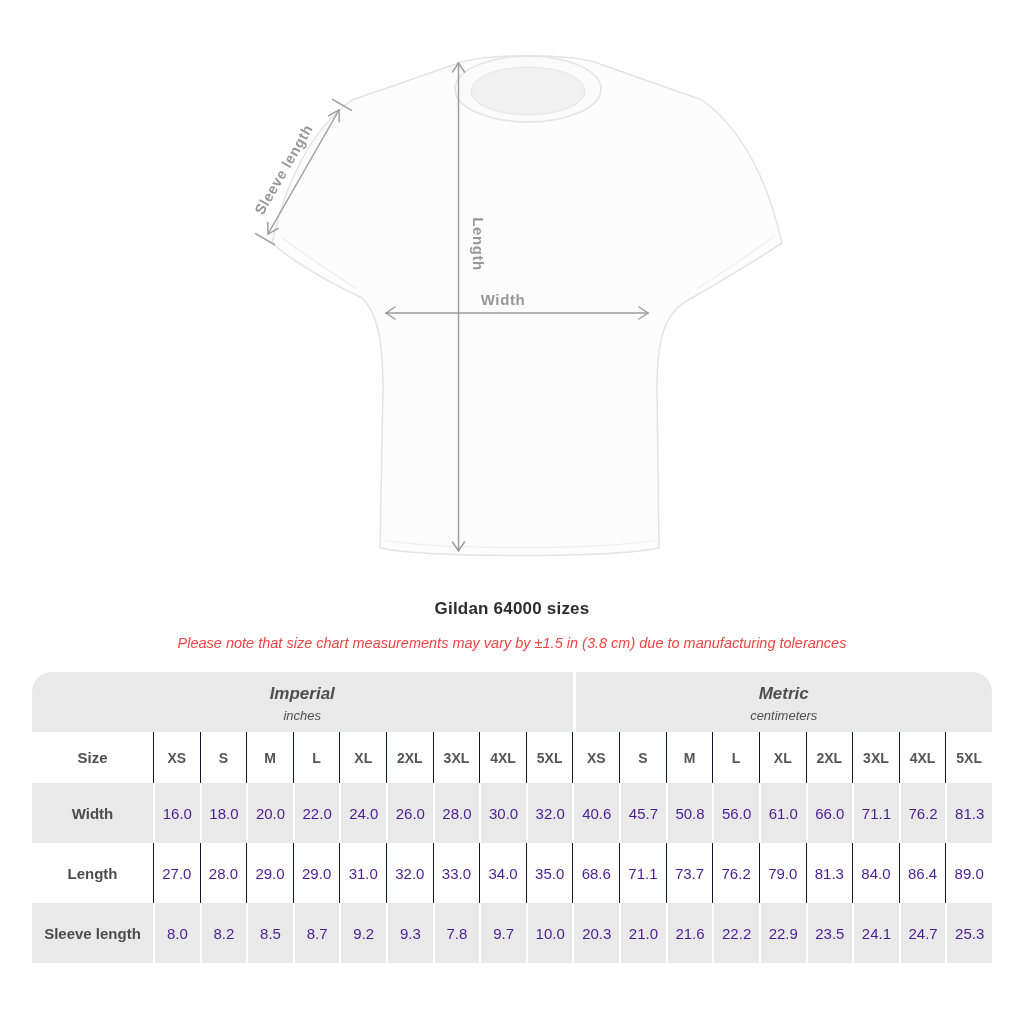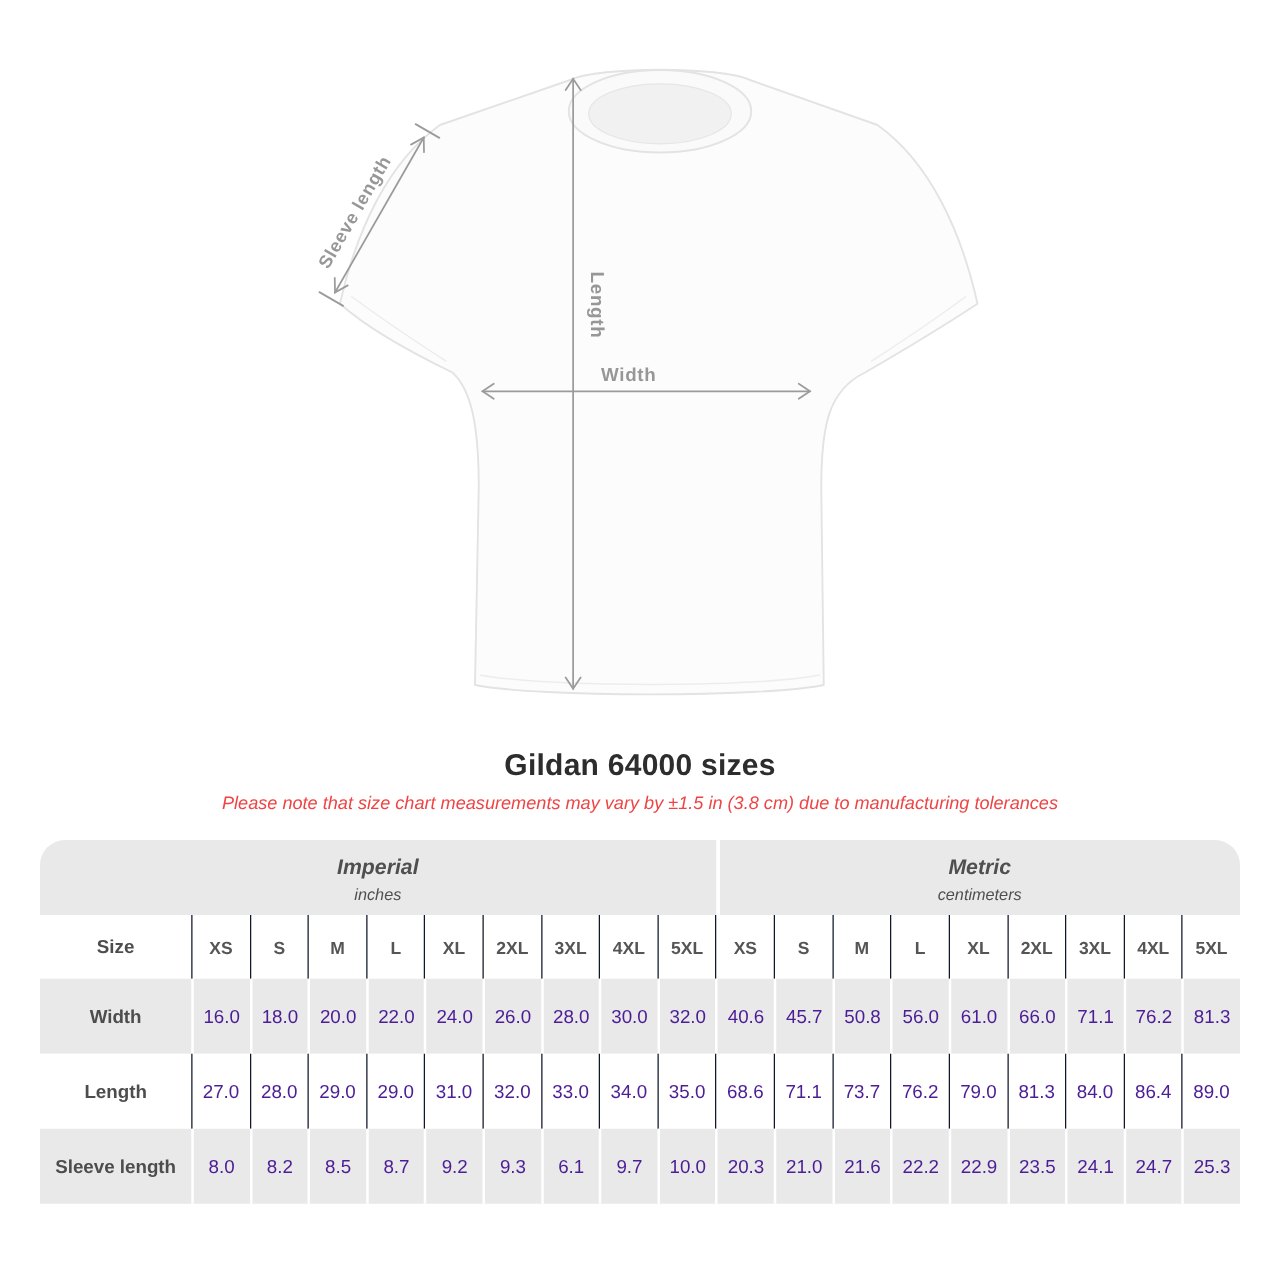--- a/index.html
+++ b/index.html
@@ -9,21 +9,21 @@
   }
   
   .diagram { position:absolute; top:0; left:0; }
   .diagram text {
     font-family:"Liberation Sans","DejaVu Sans",sans-serif;
     font-weight:bold; fill:#979797; letter-spacing:0.6px;
   }
   
   .title {
     position:absolute; top:599px; left:0; width:100%; text-align:center;
-    font-size:24px; font-weight:bold; color:#2d2d2d; letter-spacing:0.2px;
+    font-size:17px; font-weight:bold; color:#2d2d2d; letter-spacing:0.2px;
   }
   .subtitle {
     position:absolute; top:635px; left:0; width:100%; text-align:center;
     font-size:14.5px; font-style:italic; color:#ef4444;
   }
   
   .size-table {
     position:absolute; top:672px; left:32px; width:960px; height:321px;
     border-radius:20px; overflow:hidden; background:#fff;
   }
@@ -186,21 +186,21 @@
     </div>
 
     <div class="trow data-row row-g">
       <div class="cell lbl">Sleeve length</div>
       <div class="cell val">8.0</div>
       <div class="cell val">8.2</div>
       <div class="cell val">8.5</div>
       <div class="cell val">8.7</div>
       <div class="cell val">9.2</div>
       <div class="cell val">9.3</div>
-      <div class="cell val">6.1</div>
+      <div class="cell val">7.8</div>
       <div class="cell val">9.7</div>
       <div class="cell val">10.0</div>
       <div class="cell val">20.3</div>
       <div class="cell val">21.0</div>
       <div class="cell val">21.6</div>
       <div class="cell val">22.2</div>
       <div class="cell val">22.9</div>
       <div class="cell val">23.5</div>
       <div class="cell val">24.1</div>
       <div class="cell val">24.7</div>

